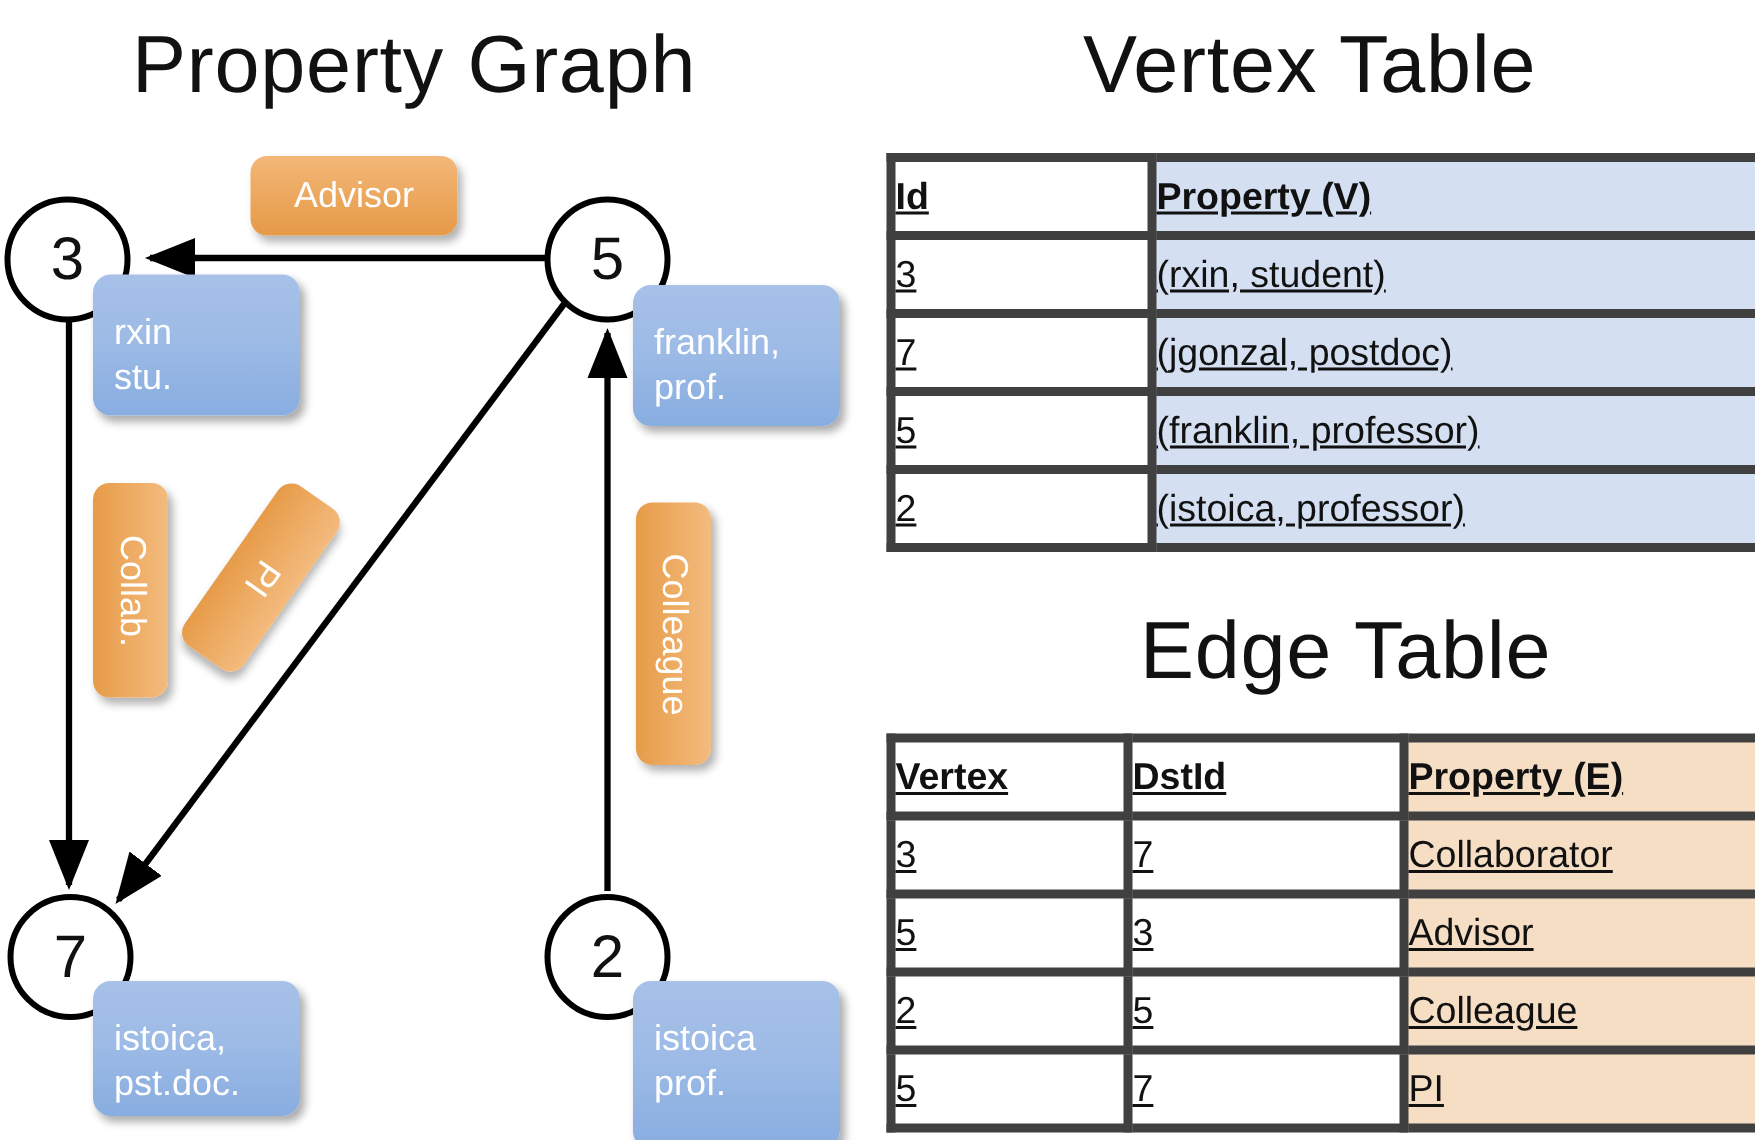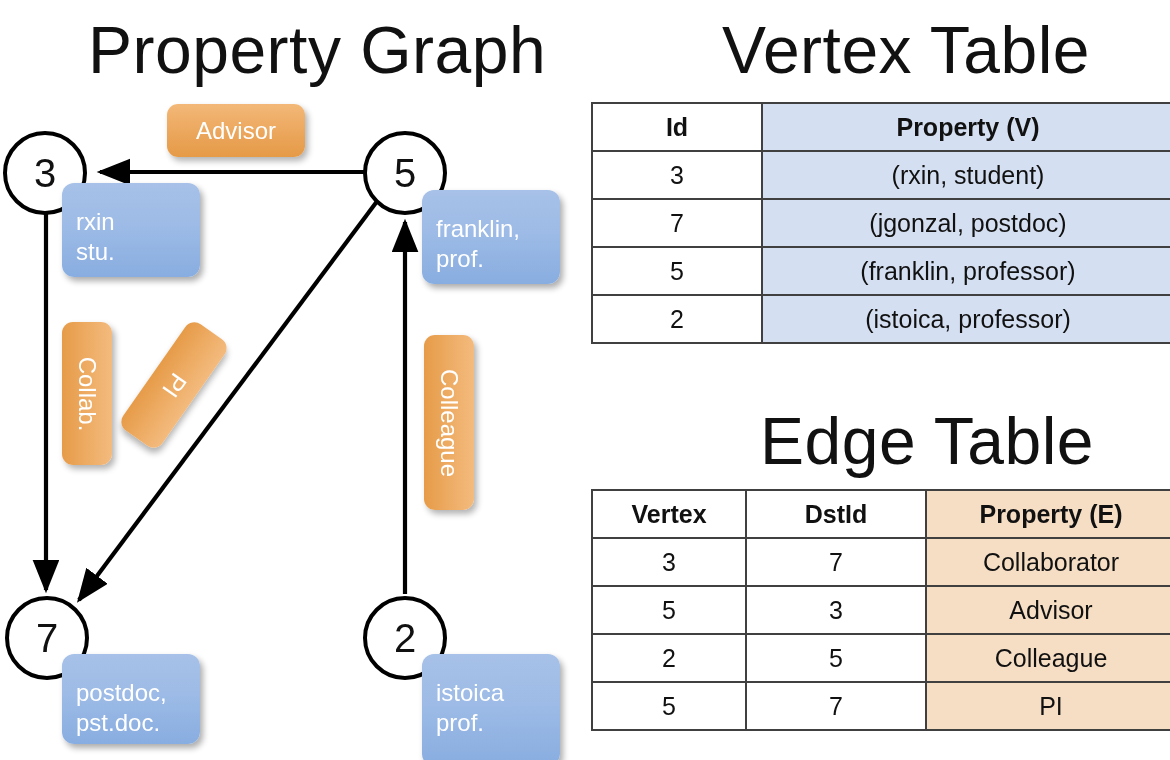--- a/index.html
+++ b/index.html
@@ -14,21 +14,21 @@
     overflow: hidden;
     font-family: "Liberation Sans", sans-serif;
     color: #000;
   }
 
   
   .big-title {
     position: absolute;
     font-family: "Liberation Sans", sans-serif;
     font-weight: 300;
-    font-size: 66px;
+    font-size: 54px;
     letter-spacing: 0.5px;
     color: #111;
     white-space: nowrap;
   }
   #title-property-graph { left: 88px;  top: 12px; }
   #title-vertex-table   { left: 722px; top: 12px; }
   #title-edge-table     { left: 760px; top: 403px; }
 
   
   #graph-panel {
@@ -127,28 +127,29 @@
 
   
   .data-table {
     position: absolute;
     border-collapse: collapse;
     font-family: "Liberation Sans", sans-serif;
     font-weight: 300;
     table-layout: fixed;
   }
   .data-table td, .data-table th {
-    border: 2px solid #404040;
-    text-align: center;
+    border: 6px solid #404040;
+    text-align: left;
     font-weight: 300;
     font-size: 25px;
     color: #111;
     padding: 0;
     height: 46px;
     background: #ffffff;
+    text-decoration: underline;
   }
   .data-table th {
     font-weight: bold;
     font-size: 25px;
   }
   .data-table .idcol { width: 168px; }
 
   
   #vertex-table { left: 591px; top: 102px; width: 578px; }
   #vertex-table .prop-cell { background: #d4dff1; width: 410px; }
@@ -193,21 +194,21 @@
 
   <div class="prop-box" id="prop-rxin">
     <div>rxin</div>
     <div>stu.</div>
   </div>
   <div class="prop-box" id="prop-franklin">
     <div>franklin,</div>
     <div>prof.</div>
   </div>
   <div class="prop-box" id="prop-jgonzal">
-    <div>postdoc,</div>
+    <div>istoica,</div>
     <div>pst.doc.</div>
   </div>
   <div class="prop-box" id="prop-istoica">
     <div>istoica</div>
     <div>prof.</div>
   </div>
 
   <div class="edge-label orange-h" id="label-advisor">Advisor</div>
 
   <div class="edge-label orange-v" id="label-collab">

